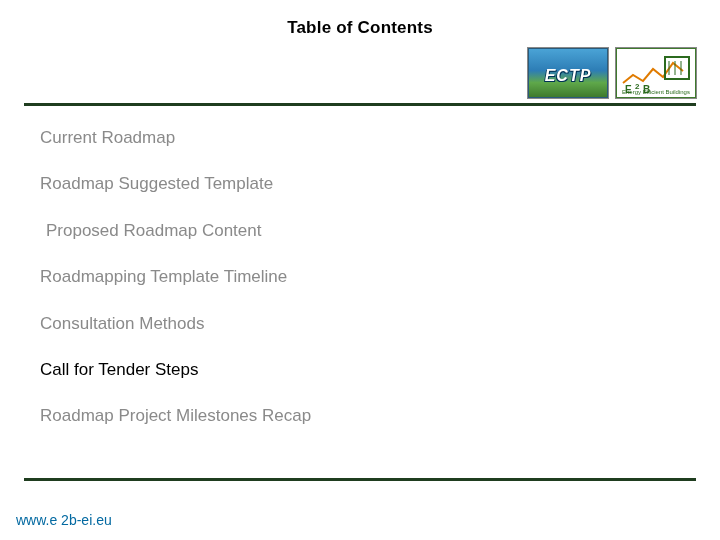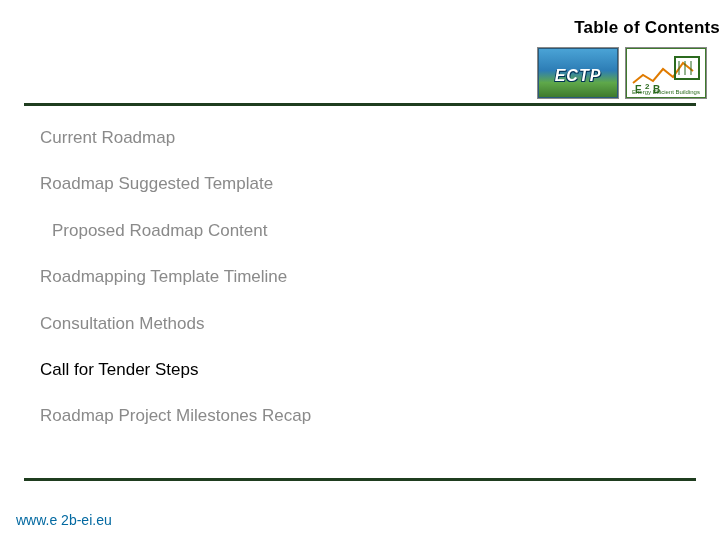--- a/index.html
+++ b/index.html
@@ -11,29 +11,29 @@
     font-family: Arial, Helvetica, sans-serif;
     color: #000000;
     position: relative;
     overflow: hidden;
   }
   .title {
     position: absolute;
     top: 18px;
     left: 0;
     width: 720px;
-    text-align: right;
+    text-align: center;
     font-weight: bold;
     font-size: 17px;
     letter-spacing: 0.2px;
   }
   .logos {
     position: absolute;
     top: 48px;
-    right: 14px;
+    right: 24px;
     display: flex;
     gap: 8px;
     align-items: flex-start;
   }
   .logo-box {
     display: flex;
     flex-direction: column;
     align-items: center;
   }
   .logo-ectp {
@@ -144,21 +144,21 @@
       <div class="logo-e2b-caption">Energy Efficient Buildings</div>
     </div>
   </div>
 </div>
 
 <div class="divider-top"></div>
 
 <div class="toc">
   <div class="toc-item">Current Roadmap</div>
   <div class="toc-item">Roadmap Suggested Template</div>
-  <div class="toc-item" style="margin-left:12px;">Proposed Roadmap Content</div>
+  <div class="toc-item" style="margin-left:6px;">Proposed Roadmap Content</div>
   <div class="toc-item">Roadmapping Template Timeline</div>
   <div class="toc-item">Consultation Methods</div>
   <div class="toc-item active">Call for Tender Steps</div>
   <div class="toc-item">Roadmap Project Milestones Recap</div>
 </div>
 
 <div class="divider-bottom"></div>
 
 <div class="footer">www.e 2b-ei.eu</div>
 

